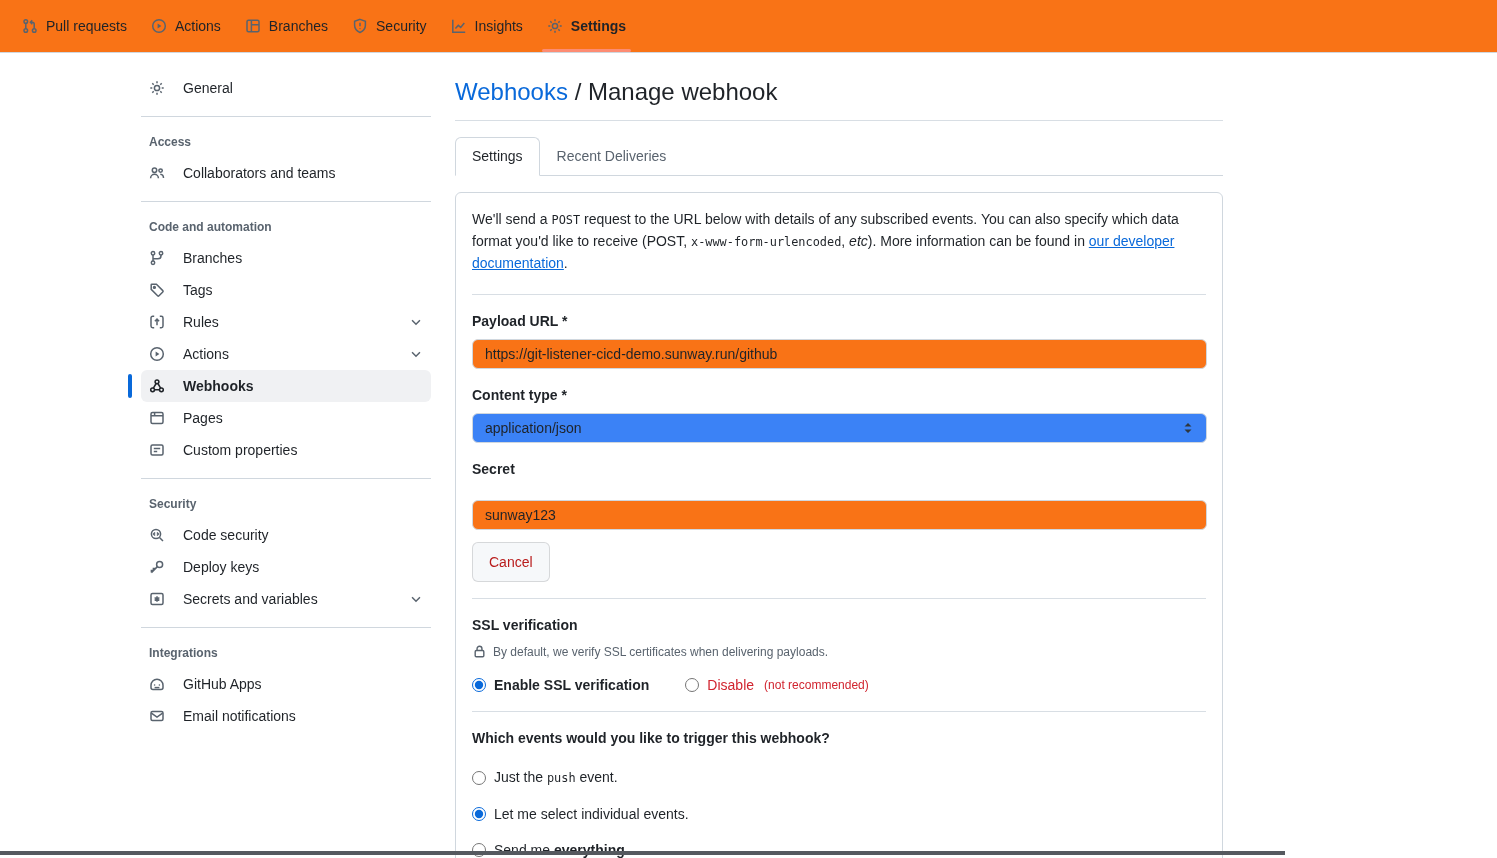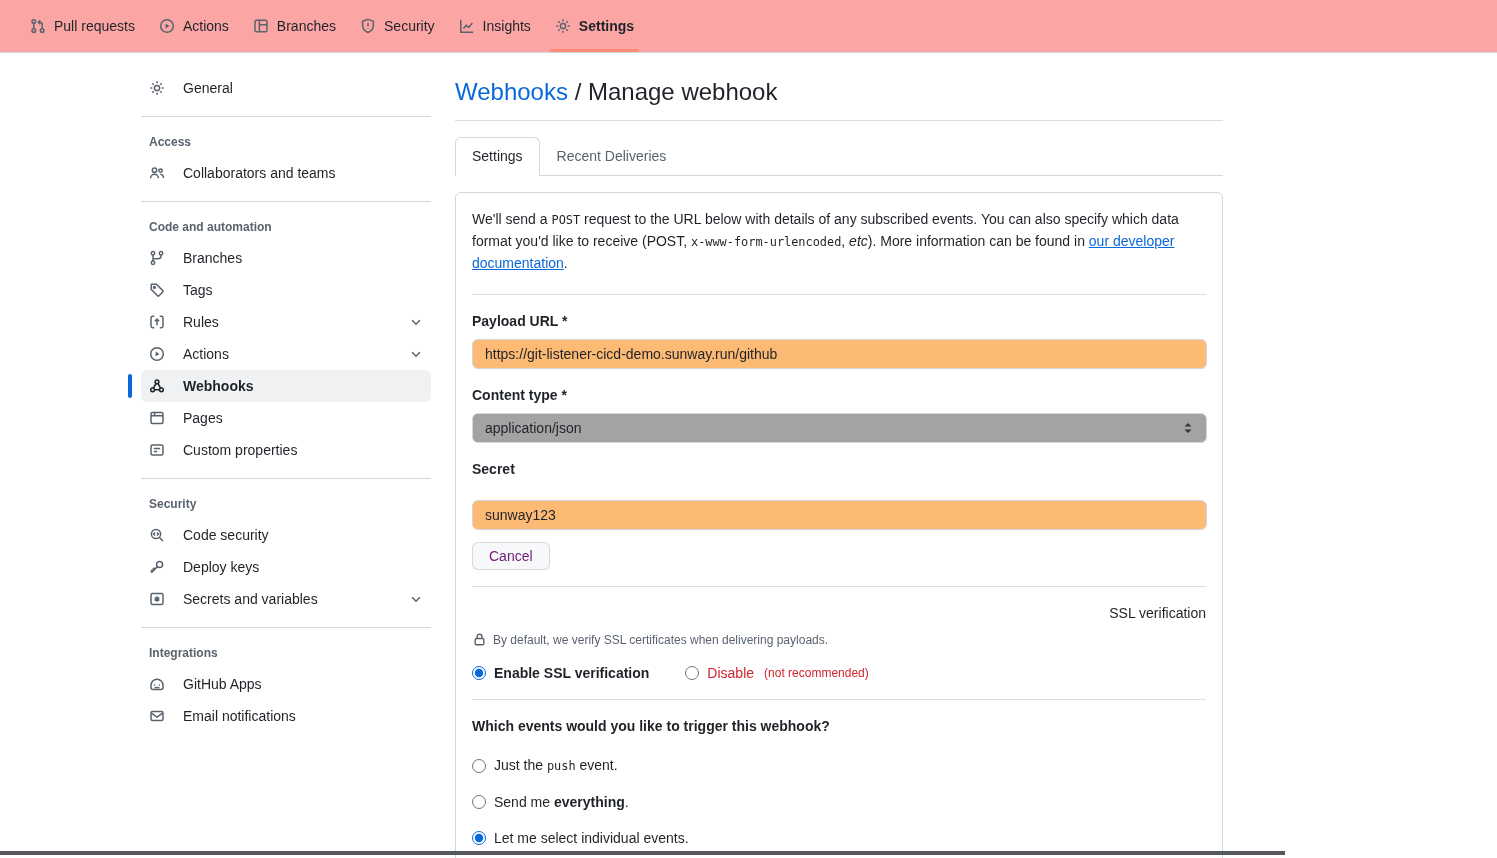--- a/index.html
+++ b/index.html
@@ -1,21 +1,21 @@
 <!DOCTYPE html>
 <html><head>
 <meta charset="utf-8">
 <style>
   * { box-sizing: border-box; margin: 0; padding: 0; }
   html, body { width: 1497px; height: 858px; overflow: hidden; background: #ffffff; }
   body { font-family: "Liberation Sans", sans-serif; font-size: 14px; color: #1f2328; position: relative; }
   svg.ic { flex: none; display: block; }
 
   
-  .topnav { position: absolute; top: 0; left: 0; right: 0; height: 53px; border-bottom: 1px solid #d0d7de; display: flex; align-items: center; padding-left: 22px; background: #fca5a5; }
+  .topnav { position: absolute; top: 0; left: 0; right: 0; height: 53px; border-bottom: 1px solid #d0d7de; display: flex; align-items: center; padding-left: 14px; background: #f97316; }
   .nav-item { display: flex; align-items: center; gap: 8px; padding: 6px 8px; margin-right: 8px; color: #1f2328; cursor: pointer; position: relative; border-radius: 6px; }
   .nav-item .lbl { line-height: 20px; }
   .nav-item.active .lbl { font-weight: 600; }
   .nav-item.active::after { content: ""; position: absolute; left: 3px; right: 3px; bottom: -10px; height: 3px; border-radius: 3px; background: #fd8c73; }
 
   
   .sidebar { position: absolute; left: 141px; top: 72px; width: 290px; }
   .sb-item { display: flex; align-items: center; gap: 18px; height: 32px; padding: 0 8px; border-radius: 6px; position: relative; cursor: pointer; color: #1f2328; }
   .sb-item .sb-label { line-height: 20px; white-space: nowrap; }
   .sb-item.selected { background: #f0f1f3; font-weight: 600; }
@@ -33,26 +33,26 @@
   .tab { padding: 8px 16px; line-height: 21px; color: #59636e; cursor: pointer; margin-bottom: -1px; border: 1px solid transparent; }
   .tab.active { color: #1f2328; background: #fff; border-color: #d0d7de; border-bottom-color: #fff; border-radius: 6px 6px 0 0; }
 
   .box { margin-top: 16px; border: 1px solid #d0d7de; border-radius: 6px; padding: 16px; padding-bottom: 80px; }
   .desc { max-width: 737px; line-height: 21px; margin-bottom: 20px; }
   .desc code, code.inline { font-family: "DejaVu Sans Mono", monospace; font-size: 85%; }
   .desc a { color: #0969da; text-decoration: underline; cursor: pointer; }
   .rule { border: none; border-top: 1px solid #d8dee4; margin: 0 0 16px 0; }
 
   .fld-label { font-weight: 600; margin-bottom: 7px; line-height: 21px; }
-  .txt-input { width: 735px; height: 30px; border: 1px solid #d0d7de; border-radius: 6px; padding: 0 12px; font-family: "Liberation Sans", sans-serif; font-size: 14px; color: #1f2328; background: #fdba74; margin-bottom: 16px; display: block; }
-  .select { width: 735px; height: 30px; border: 1px solid #d0d7de; border-radius: 6px; padding: 0 12px; display: flex; align-items: center; justify-content: space-between; margin-bottom: 16px; cursor: pointer; background: #a3a3a3; }
+  .txt-input { width: 735px; height: 30px; border: 1px solid #d0d7de; border-radius: 6px; padding: 0 12px; font-family: "Liberation Sans", sans-serif; font-size: 14px; color: #1f2328; background: #f97316; margin-bottom: 16px; display: block; }
+  .select { width: 735px; height: 30px; border: 1px solid #d0d7de; border-radius: 6px; padding: 0 12px; display: flex; align-items: center; justify-content: space-between; margin-bottom: 16px; cursor: pointer; background: #3b82f6; }
   .secret-input { margin-bottom: 12px; }
-  .btn { display: inline-flex; align-items: center; height: 28px; padding: 0 16px; font-size: 14px; font-weight: 500; color: #701a75; background: #f6f8fa; border: 1px solid rgba(31,35,40,0.15); border-radius: 6px; cursor: pointer; margin-bottom: 16px; font-family: "Liberation Sans", sans-serif; }
-
-  .sec-heading { font-weight: 400; line-height: 21px; margin-bottom: 8px; text-align: right; }
+  .btn { display: inline-flex; align-items: center; height: 40px; padding: 0 16px; font-size: 14px; font-weight: 500; color: #b91c1c; background: #f6f8fa; border: 1px solid rgba(31,35,40,0.15); border-radius: 6px; cursor: pointer; margin-bottom: 16px; font-family: "Liberation Sans", sans-serif; }
+
+  .sec-heading { font-weight: 700; line-height: 21px; margin-bottom: 8px; }
   .ssl-note { display: flex; align-items: center; gap: 6px; font-size: 12px; color: #59636e; margin-bottom: 18px; }
   .radio-row { display: flex; align-items: center; margin-bottom: 18px; }
   input[type="radio"], input[type="checkbox"] { accent-color: #0969da; width: 14px; height: 14px; margin-right: 8px; flex: none; cursor: pointer; }
   .ssl-enable { font-weight: 600; margin-right: 36px; display: flex; align-items: center; }
   .ssl-disable { display: flex; align-items: center; color: #d1242f; }
   .ssl-disable .small { font-size: 12px; margin-left: 10px; }
 
   .evt-heading { font-weight: 600; line-height: 21px; margin-bottom: 20px; }
   .evt-option { display: flex; align-items: center; margin-bottom: 20px; line-height: 16px; }
   .evt-option code { font-family: "DejaVu Sans Mono", monospace; font-size: 85%; }
@@ -304,27 +304,27 @@
     <hr class="rule">
 
     <div class="evt-heading">Which events would you like to trigger this webhook?</div>
 
     <label class="evt-option">
       <input type="radio" name="events" style="">
       <span><span>Just the </span><code>push</code><span> event.</span></span>
     </label>
 
     <label class="evt-option">
+      <input type="radio" name="events" checked="" style="">
+      <span>Let me select individual events.</span>
+    </label>
+
+    <label class="evt-option">
       <input type="radio" name="events" style="">
       <span><span>Send me </span><strong>everything</strong><span>.</span></span>
     </label>
 
-    <label class="evt-option">
-      <input type="radio" name="events" checked="" style="">
-      <span>Let me select individual events.</span>
-    </label>
-
     
 
   </div>
 </main>
 
 <div class="hscrollbar"></div>
 
 </body></html>

